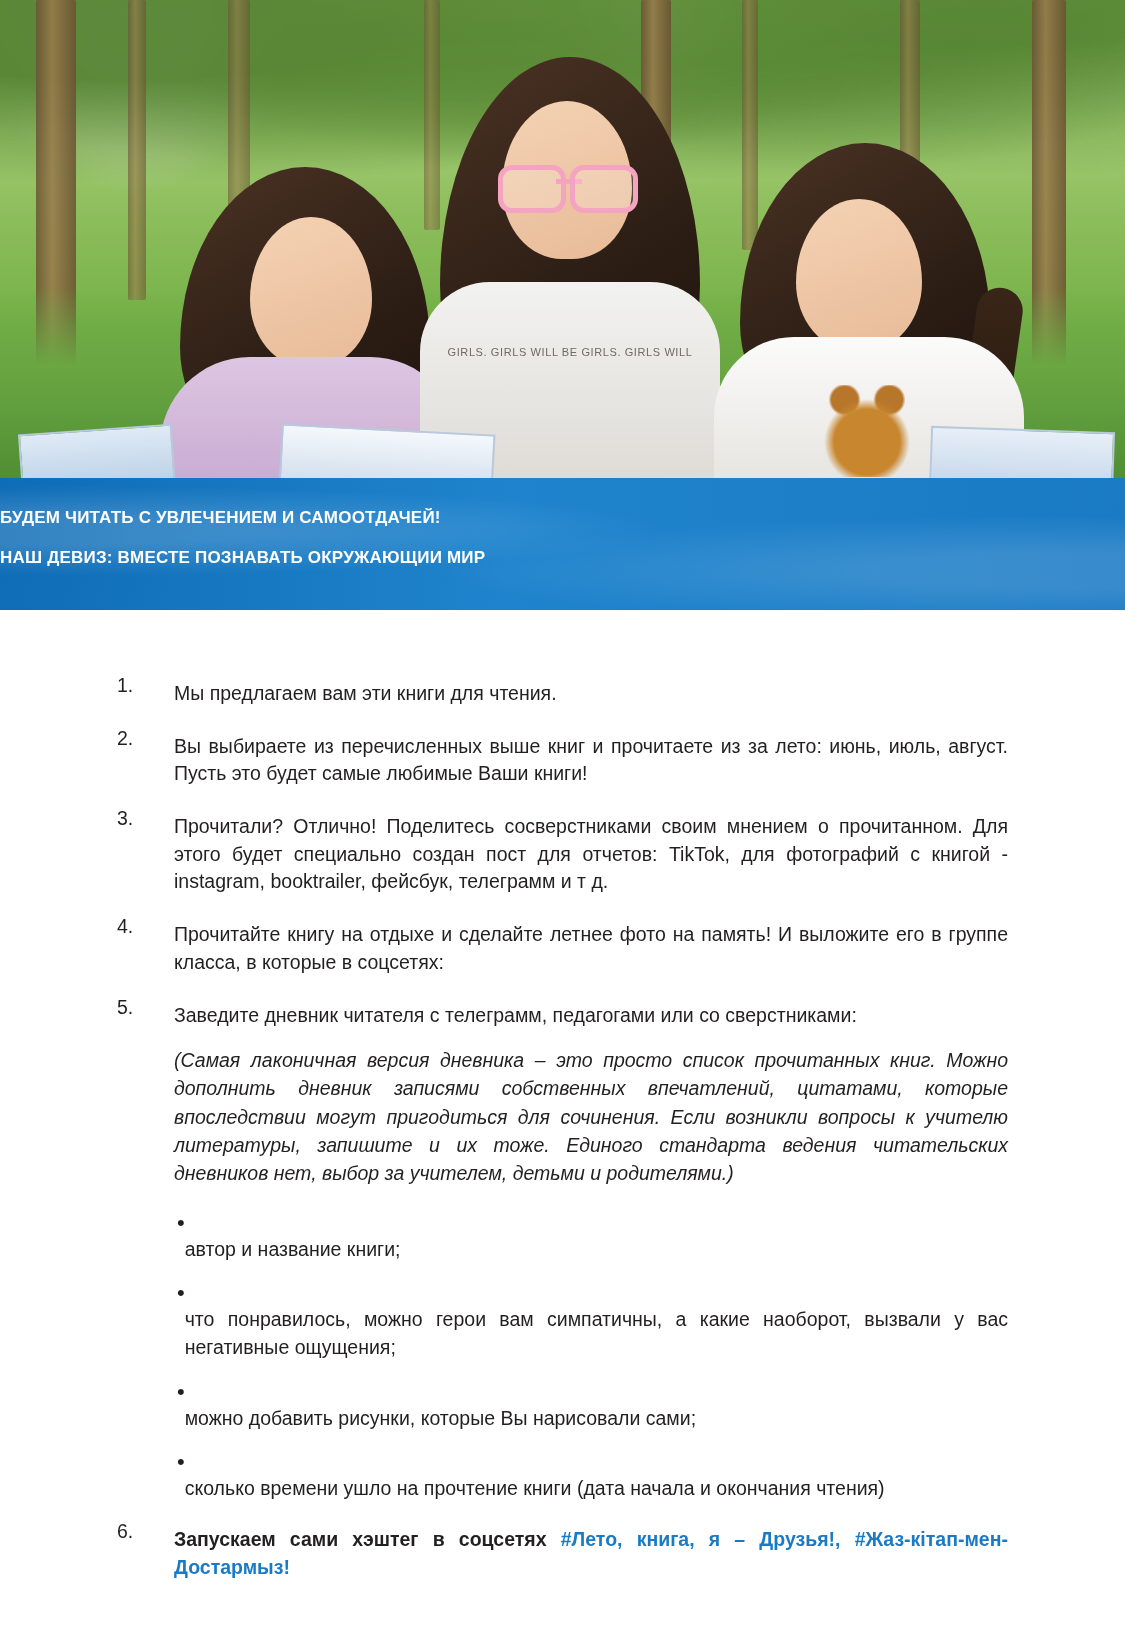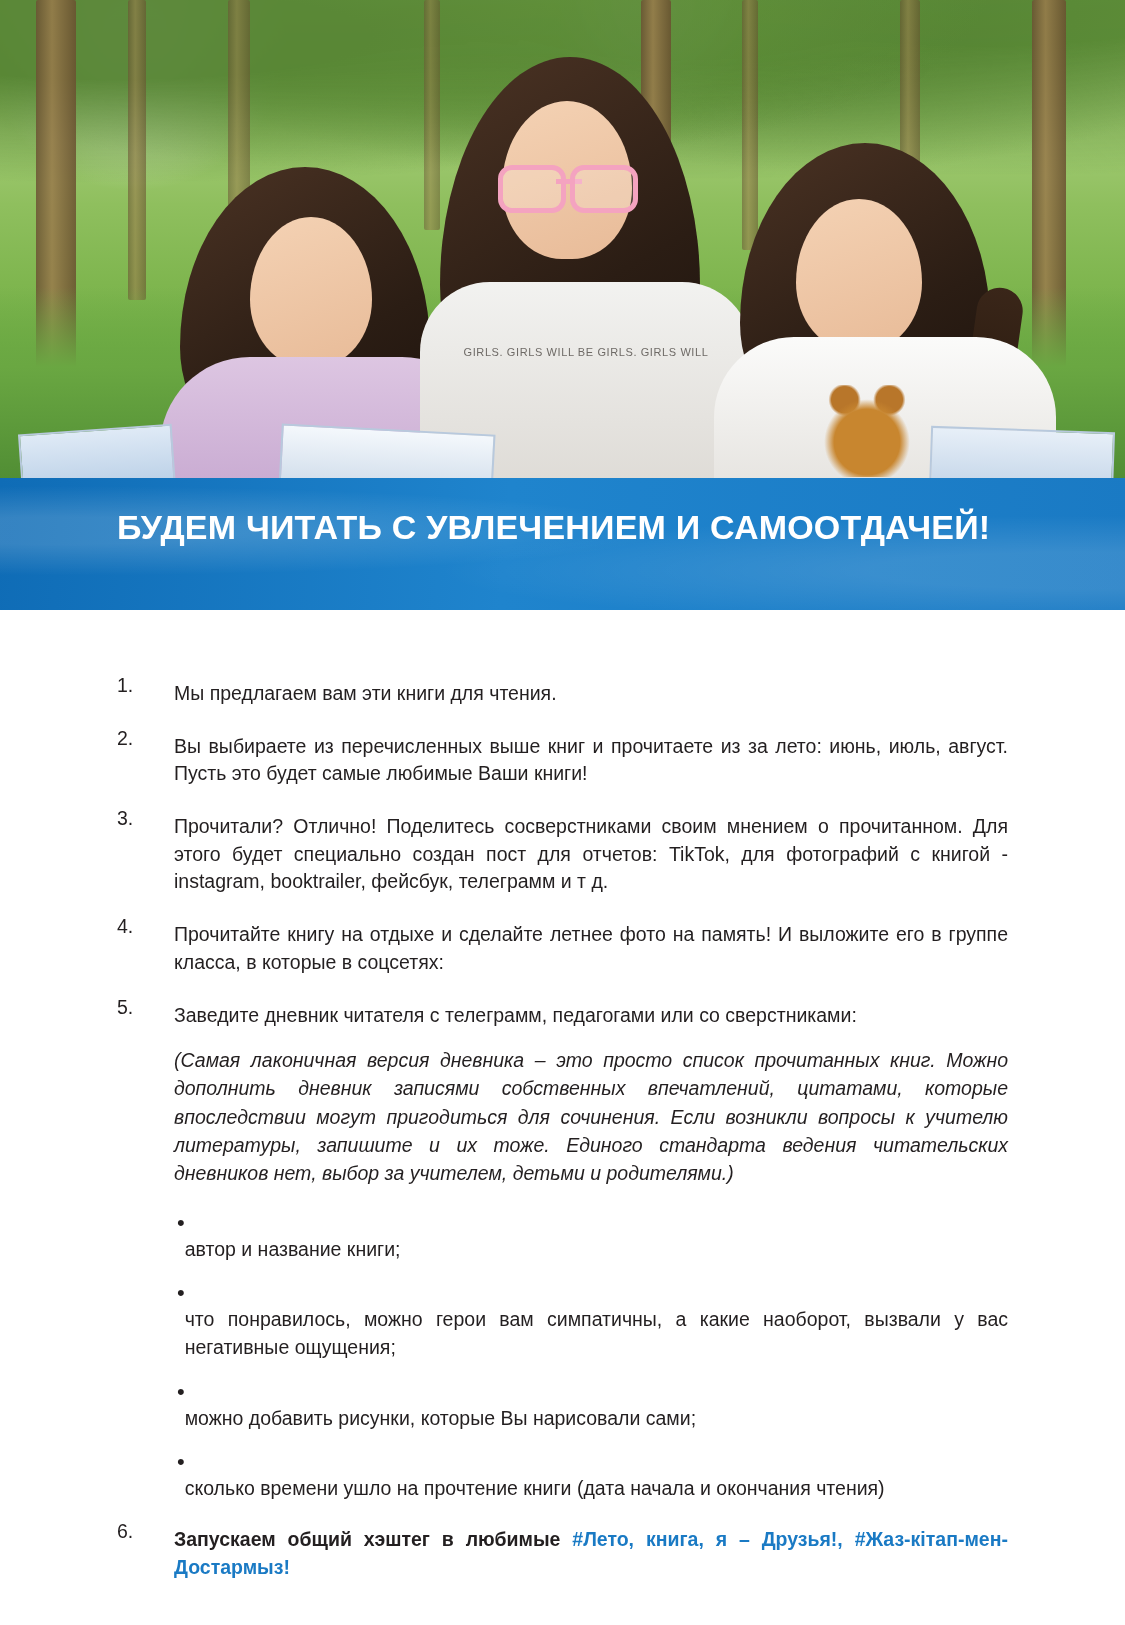--- a/index.html
+++ b/index.html
@@ -77,21 +77,21 @@
   .kid .hair {
     position: absolute;
     border-radius: 50% 50% 44% 44% / 60% 60% 40% 40%;
     background: linear-gradient(150deg,#4b3324,#2b1d14 60%,#1c120c);
   }
   .kid .face {
     position: absolute;
     border-radius: 50% 50% 46% 46% / 55% 55% 45% 45%;
     background: linear-gradient(160deg,#f4d2b4,#e8bb98);
   }
-  .kid .shirt { position: absolute; padding-left: 32px; }
+  .kid .shirt { position: absolute; }
 
   
   .kid-left { left: 150px; width: 320px; height: 330px; }
   .kid-left .hair  { left: 30px;  top: 10px;  width: 250px; height: 300px; }
   .kid-left .face  { left: 100px; top: 60px;  width: 122px; height: 150px; }
   .kid-left .shirt {
     left: 10px; bottom: 0; width: 300px; height: 130px;
     background: linear-gradient(180deg,#ddc6e2,#c9abd2);
     border-radius: 90px 90px 0 0;
   }
@@ -169,23 +169,22 @@
     inset: 0;
     background:
       radial-gradient(ellipse at 6% 40%, rgba(255,255,255,.16) 0 12%, rgba(255,255,255,0) 40%),
       radial-gradient(ellipse at 96% 70%, rgba(255,255,255,.13) 0 14%, rgba(255,255,255,0) 42%),
       linear-gradient(95deg, #0f6cb6 0%, #1f84cd 45%, #1a7ac4 100%);
   }
   .ribbon .line {
     position: relative;
     color: #ffffff;
     font-weight: bold;
-    font-size: 34px;
+    font-size: 17px;
     letter-spacing: .2px;
-    padding-left: 117px;
   }
   .ribbon .line1 { padding-top: 30px; }
   .ribbon .line2 { padding-top: 20px; }
 
   
   .content {
     position: absolute;
     top: 672px;
     left: 0;
     width: 1125px;
@@ -291,20 +290,21 @@
     </div>
   </div>
 
   <div class="book b1"></div>
   <div class="book b2"></div>
   <div class="book b3"></div>
 </div>
 
 <div class="ribbon">
   <div class="line line1">БУДЕМ ЧИТАТЬ С УВЛЕЧЕНИЕМ И САМООТДАЧЕЙ!</div>
+  <div class="line line2">НАШ ДЕВИЗ: ВМЕСТЕ ПОЗНАВАТЬ ОКРУЖАЮЩИИ МИР</div>
 </div>
 
 <div class="content">
 
   <div class="item">
     <div class="num">1.</div>
     <div class="txt">Мы предлагаем вам эти книги для чтения.</div>
   </div>
 
   <div class="item">
@@ -343,16 +343,16 @@
       <div class="btxt">можно добавить рисунки, которые Вы нарисовали сами;</div>
     </li>
     <li>
       <div class="dot"><span>•</span></div>
       <div class="btxt">сколько времени ушло на прочтение книги (дата начала и окончания чтения)</div>
     </li>
   </ul>
 
   <div class="item">
     <div class="num">6.</div>
-    <div class="txt"><span class="bold">Запускаем общий хэштег в любимые </span><span class="hash">#Лето, книга, я – Друзья!, #Жаз-кітап-мен-Достармыз!</span></div>
+    <div class="txt"><span class="bold">Запускаем сами хэштег в соцсетях </span><span class="hash">#Лето, книга, я – Друзья!, #Жаз-кітап-мен-Достармыз!</span></div>
   </div>
 
 </div>
 
 </body></html>

